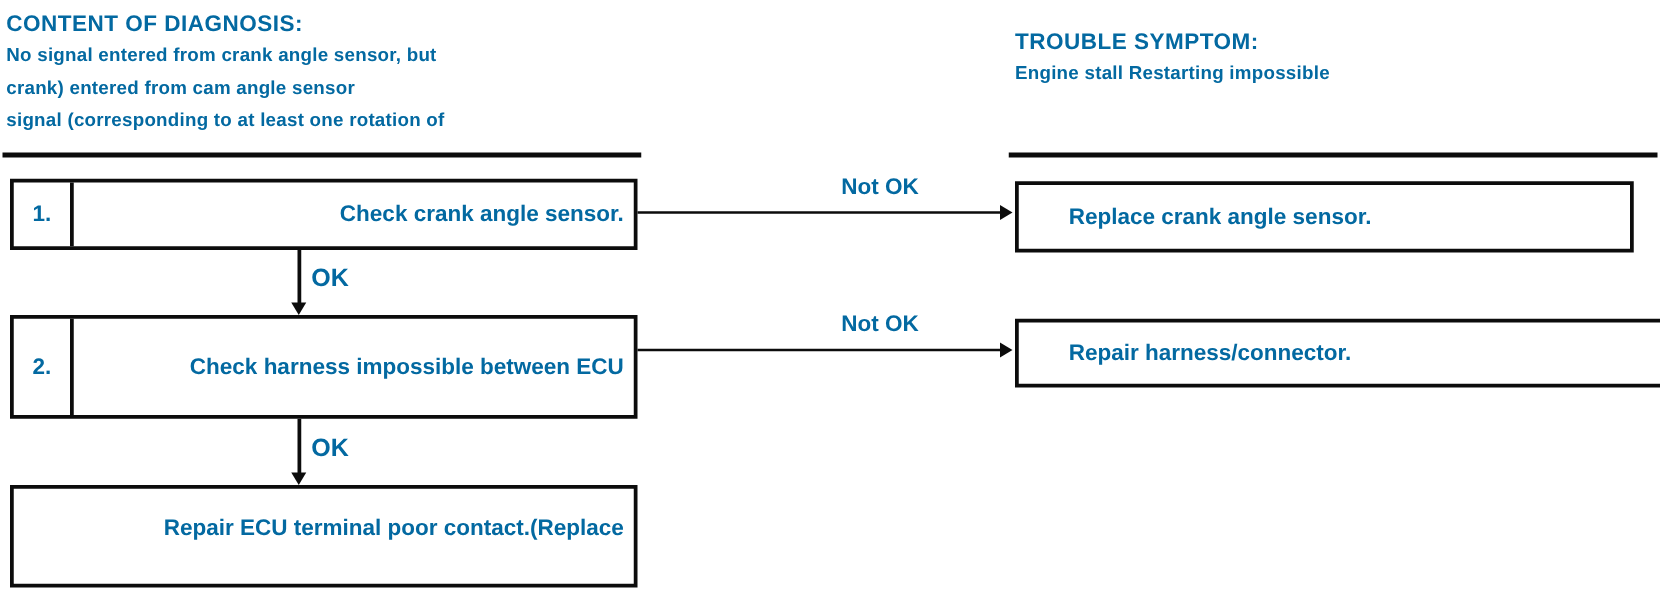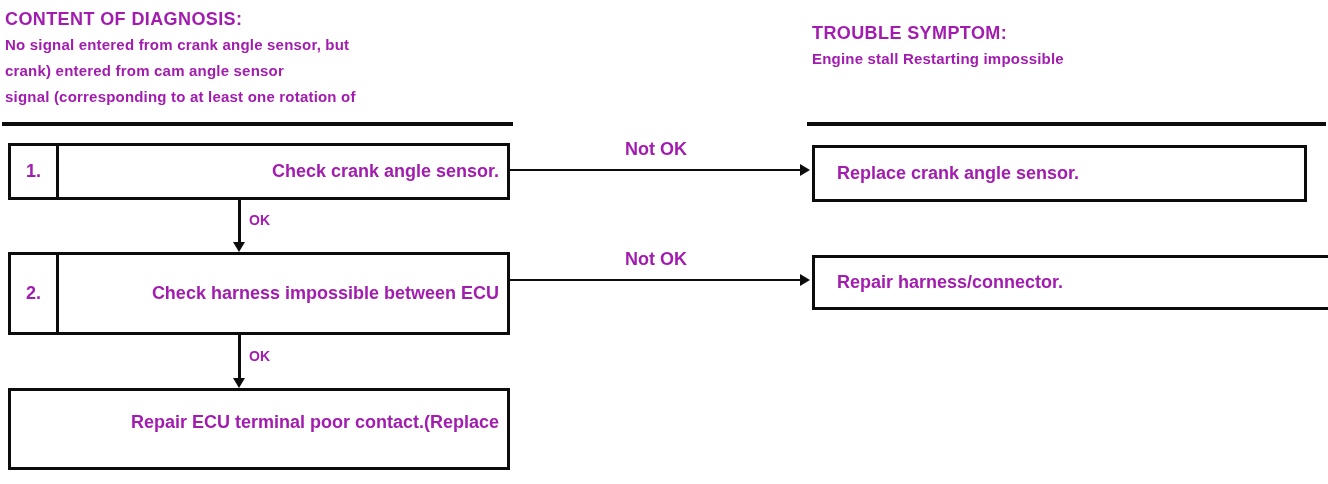--- a/index.html
+++ b/index.html
@@ -2,21 +2,21 @@
 <html><head>
 <meta charset="utf-8">
 <style>
   html, body { margin: 0; padding: 0; background: #e8e8e8; }
   .page {
     position: relative;
     width: 1328px;
     height: 484px;
     background: #ffffff;
     font-family: "Liberation Sans", "DejaVu Sans", sans-serif;
-    color: #a21caf;
+    color: #0369a1;
     font-weight: bold;
     overflow: hidden;
   }
   .hdr { position: absolute; }
   .hdr-title { font-size: 18px; line-height: 26px; letter-spacing: 0.4px; }
   .hdr-line { font-size: 15px; line-height: 26px; letter-spacing: 0.2px; }
   .rule { position: absolute; background: #0c0c0c; height: 4px; }
   .fc-box {
     position: absolute;
     border: 3px solid #0c0c0c;
@@ -42,21 +42,21 @@
     padding: 0 8px 0 16px;
     font-size: 18px;
     line-height: 27px;
     align-items: flex-end;
   }
   .box-text .jline { text-align: justify; text-align-last: justify; }
   .action-text {
     flex: 1;
     display: flex;
     align-items: center;
-    padding-left: 22px;
+    padding-left: 40px;
     font-size: 18px;
     border-radius: 12px;
   }
   .hline { position: absolute; height: 2px; background: #0c0c0c; }
   .vline { position: absolute; width: 3px; background: #0c0c0c; }
   .arrow-right {
     position: absolute; width: 0; height: 0;
     border-top: 6px solid transparent;
     border-bottom: 6px solid transparent;
     border-left: 10px solid #0c0c0c;
@@ -64,22 +64,23 @@
   .arrow-down {
     position: absolute; width: 0; height: 0;
     border-left: 6px solid transparent;
     border-right: 6px solid transparent;
     border-top: 10px solid #0c0c0c;
   }
   .conn-label {
     position: absolute;
     text-align: center;
     font-size: 18px;
+    padding-left: 48px;
   }
-  .ok-label { position: absolute; font-size: 14px; }
+  .ok-label { position: absolute; font-size: 20px; }
 </style>
 </head>
 <body>
 
 <div class="page">
 
   <div class="hdr" style="left:5px; top:6px; width:515px;">
     <div class="hdr-title">CONTENT OF DIAGNOSIS:</div>
     <div class="hdr-line">No signal entered from crank angle sensor, but</div>
     <div class="hdr-line">crank) entered from cam angle sensor</div>

